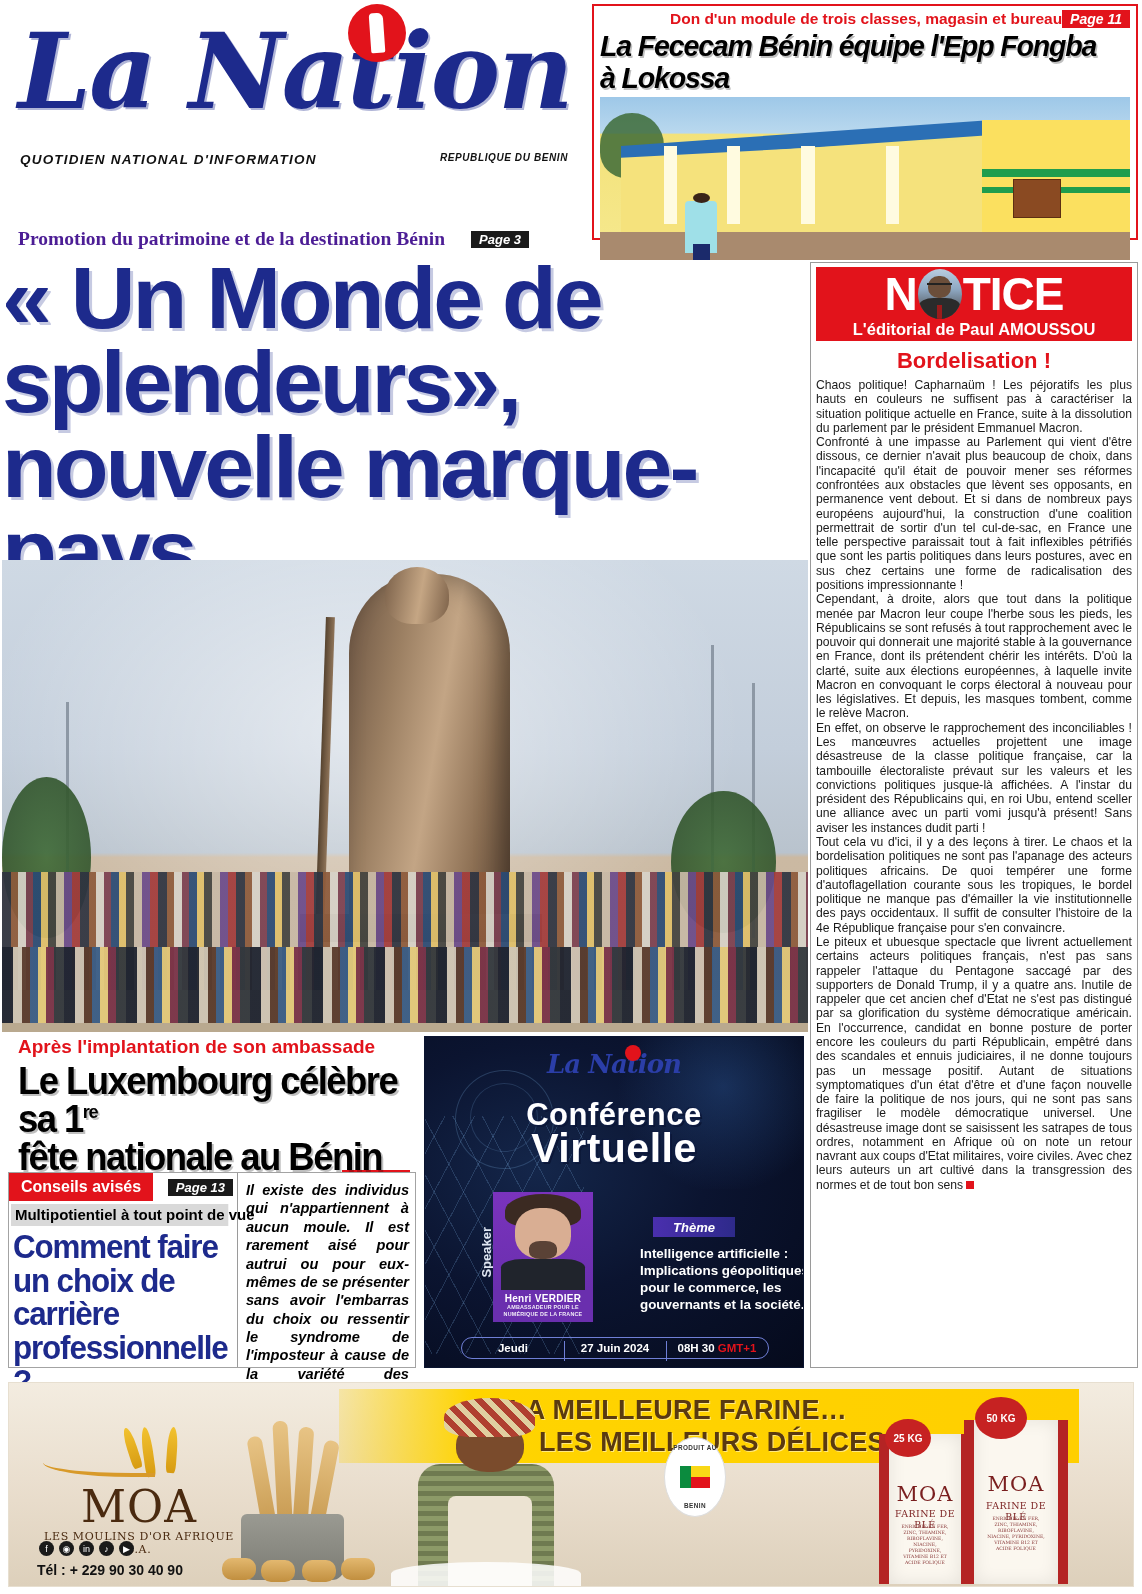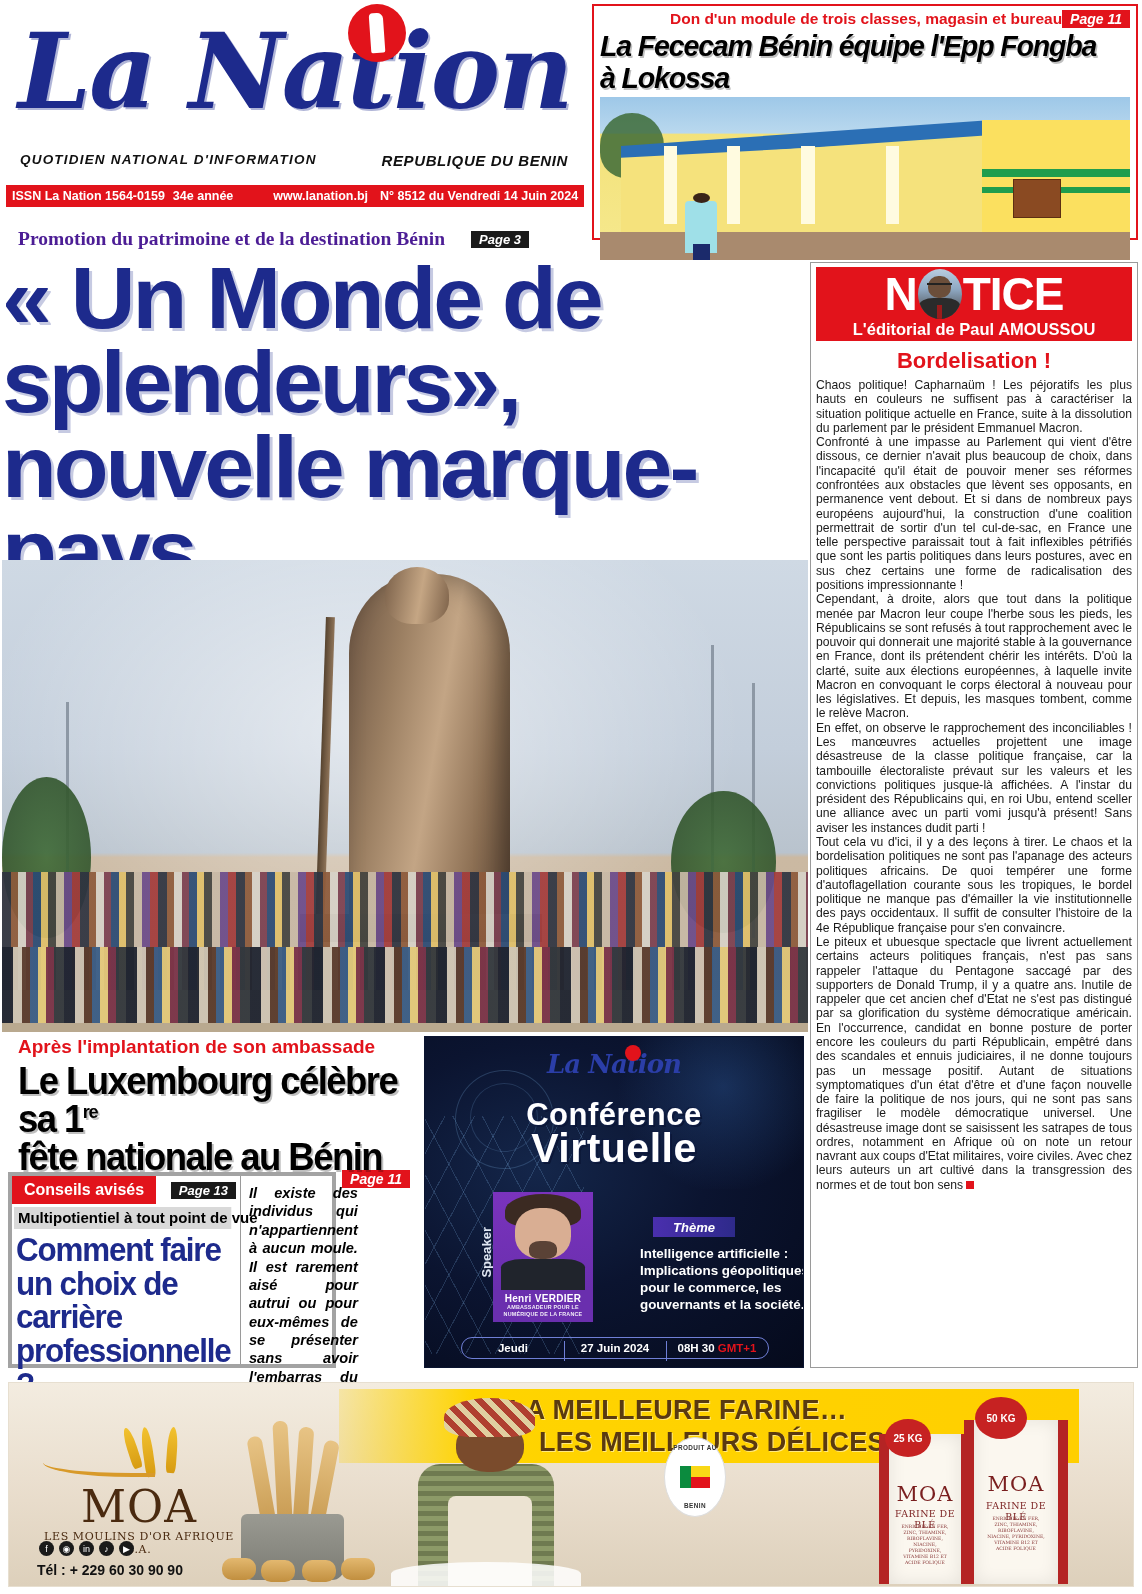--- a/index.html
+++ b/index.html
@@ -34,21 +34,21 @@
     border-radius: 4px 6px 2px 2px;
     transform: rotate(-4deg);
   }
   .tagline-left {
     position: absolute; left: 20px; top: 152px;
     font-size: 13.5px; font-weight: 700; font-style: italic;
     letter-spacing: 1.2px; color: #111;
   }
   .tagline-right {
     position: absolute; right: 22px; top: 152px;
-    font-size: 15px; font-weight: 700; font-style: italic;
+    font-size: 10px; font-weight: 700; font-style: italic;
     letter-spacing: .6px; color: #111;
   }
   .issn-bar {
     position: absolute; left: 6px; top: 185px; width: 578px; height: 22px;
     background: #e2131b; color: #fff;
     display: flex; align-items: center;
     font-size: 12.5px; font-weight: 700;
     padding: 0 6px;
   }
   .issn-bar span { white-space: nowrap; }
@@ -190,22 +190,22 @@
     font-weight:700; font-size: 38px; line-height: 1.0;
     color:#000; letter-spacing: -1.6px; margin-top: 4px; margin-left: 12px;
     transform: scaleX(.96); transform-origin: left top;
     text-shadow: 2px 2px 0 rgba(0,0,0,.25);
   }
   .lux-title sup { font-size: .5em; vertical-align: super; }
   .lux-tag-row { display:flex; justify-content:flex-end; margin-top:-6px; padding-right:6px; }
 
   
   .conseils {
-    position: absolute; left: 8px; top: 1172px; width: 328px; height: 196px;
-    border: 4px solid #a3a3a3; background: #fff; display:flex;
+    position: absolute; left: 8px; top: 1172px; width: 408px; height: 196px;
+    border: 1px solid #a3a3a3; background: #fff; display:flex;
   }
   .conseils-left { width: 228px; padding: 0; position: relative; }
   .conseils-head-row { display:flex; align-items:center; height: 28px; }
   .conseils-badge {
     background:#e2131b; color:#fff; font-weight:700; font-size:16px;
     padding: 4px 12px; height:28px; display:flex; align-items:center;
   }
   .conseils-page {
     margin-left: auto; margin-right: 4px;
   }
@@ -464,30 +464,20 @@
 
 <div class="page">
 
   <div class="masthead">
     <div class="logo-wrap">
       <div class="logo-text">La Nation</div>
       <div class="logo-dot"></div>
     </div>
     <div class="tagline-left">QUOTIDIEN  NATIONAL  D'INFORMATION</div>
     <div class="tagline-right">REPUBLIQUE DU BENIN</div>
-    <div class="issn-bar">
-      <span>ISSN La Nation 1564-0159</span>
-      <span style="margin-left:8px">34e année</span>
-      <i class="sq"></i>
-      <span style="margin-left:28px">www.lanation.bj</span>
-      <i class="sq"></i>
-      <span>N° 8512 du Vendredi 14 Juin 2024</span>
-      <i class="sq"></i>
-      <span>Prix : 300 F CFA</span>
-    </div>
   </div>
 
   <div class="teaser">
     <div class="teaser-kicker">
       <span>Don d'un module de trois classes, magasin et bureau</span>
       <span class="page-tag-red">Page 11</span>
     </div>
     <div class="teaser-title">La Fececam Bénin équipe l'Epp Fongba à Lokossa</div>
     <div class="teaser-photo">
       <div class="tree"></div>
@@ -681,16 +671,16 @@
     <div class="sack-kg kg1">25 KG</div>
     <div class="sack-kg kg2">50 KG</div>
 
     <div class="socials">
       <span class="soc">f</span>
       <span class="soc">◉</span>
       <span class="soc">in</span>
       <span class="soc">♪</span>
       <span class="soc">▶</span>
     </div>
-    <div class="moa-tel">Tél : + 229 60 30 90 90</div>
+    <div class="moa-tel">Tél : + 229 90 30 40 90</div>
   </div>
 
 </div>
 
 </body></html>

